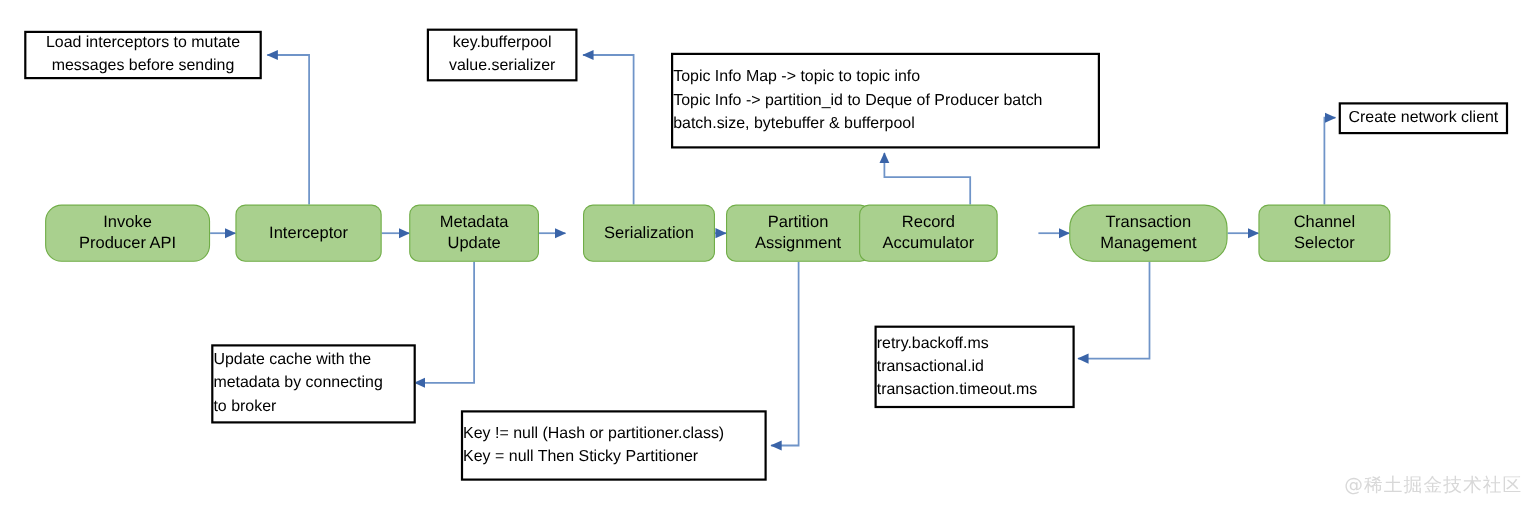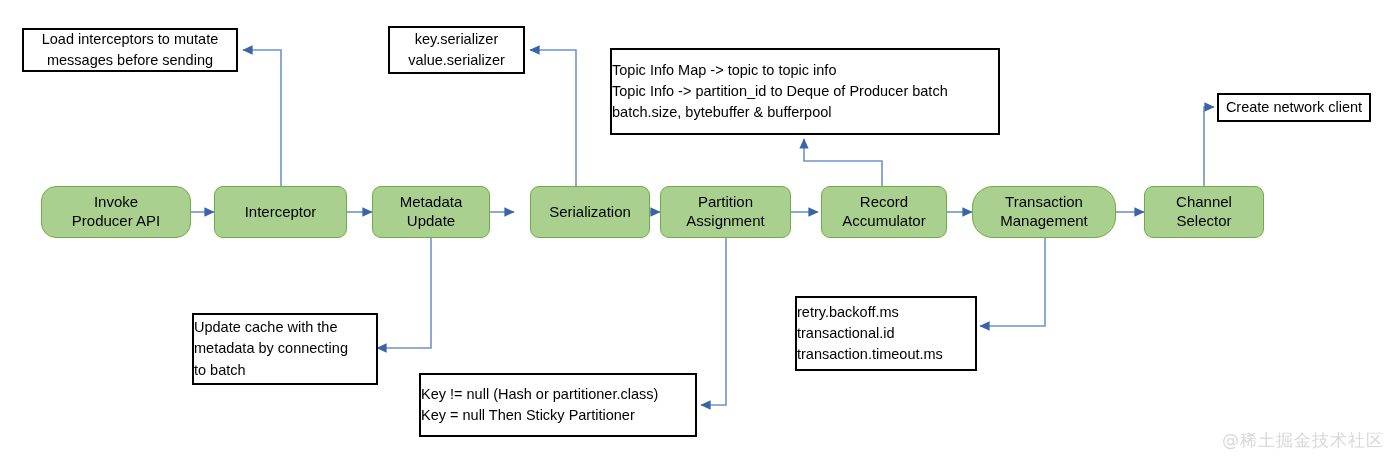--- a/index.html
+++ b/index.html
@@ -130,21 +130,21 @@
     </div>
   </div>
 
   <div class="node" style="left:660px; top:186px; width:131px; height:52px;">
     <div>
       <span>Partition</span>
       <span>Assignment</span>
     </div>
   </div>
 
-  <div class="node" style="left:821px; top:186px; width:126px; height:52px;">
+  <div class="node" style="left:781px; top:186px; width:126px; height:52px;">
     <div>
       <span>Record</span>
       <span>Accumulator</span>
     </div>
   </div>
 
   <div class="node" style="left:972px; top:186px; width:144px; height:52px;border-radius:21px;">
     <div>
       <span>Transaction</span>
       <span>Management</span>
@@ -157,38 +157,38 @@
       <span>Selector</span>
     </div>
   </div>
 
   <div class="note center" style="left:22px; top:28px; width:216px; height:44px;">
     <span class="ln">Load interceptors to mutate</span>
     <span class="ln">messages before sending</span>
   </div>
 
   <div class="note center" style="left:388px; top:26px; width:137px; height:48px;">
-    <span class="ln">key.serializer</span>
+    <span class="ln">key.bufferpool</span>
     <span class="ln">value.serializer</span>
   </div>
 
   <div class="note left" style="left:610px; top:48px; width:390px; height:87px;">
     <span class="ln">Topic Info Map -&gt; topic to topic info</span>
     <span class="ln">Topic Info -&gt; partition_id to Deque of Producer batch</span>
     <span class="ln">batch.size, bytebuffer &amp; bufferpool</span>
   </div>
 
   <div class="note center" style="left:1217px; top:93px; width:154px; height:29px;">
     <span class="ln">Create network client</span>
   </div>
 
   <div class="note left" style="left:192px; top:313px; width:186px; height:72px;">
     <span class="ln">Update cache with the</span>
     <span class="ln">metadata by connecting</span>
-    <span class="ln">to batch</span>
+    <span class="ln">to broker</span>
   </div>
 
   <div class="note left" style="left:419px; top:373px; width:278px; height:64px;">
     <span class="ln">Key != null (Hash or partitioner.class)</span>
     <span class="ln">Key = null Then Sticky Partitioner</span>
   </div>
 
   <div class="note left" style="left:795px; top:296px; width:182px; height:75px;">
     <span class="ln">retry.backoff.ms</span>
     <span class="ln">transactional.id</span>

